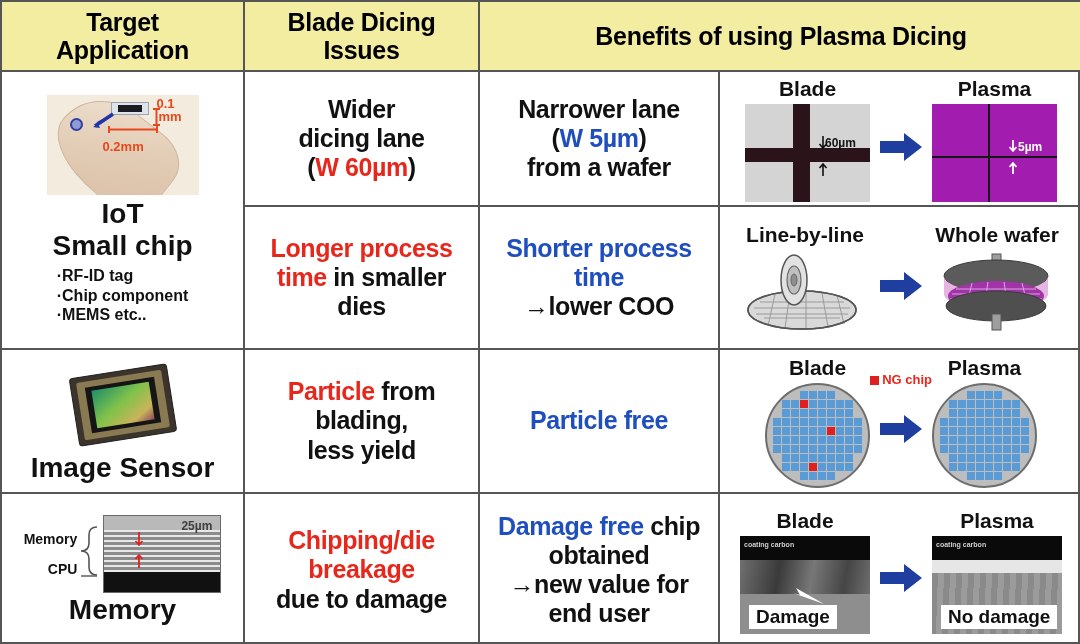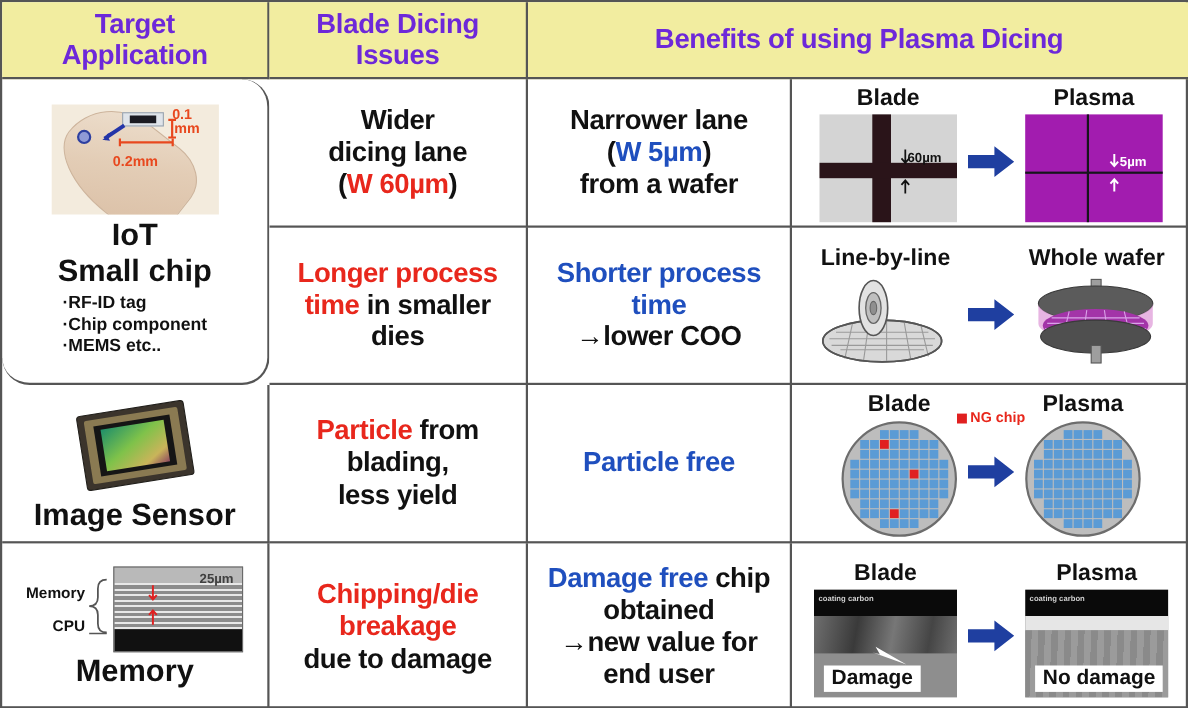--- a/index.html
+++ b/index.html
@@ -26,26 +26,26 @@
     overflow: hidden;
     position: relative;
     padding: 2px;
   }
   .cell.last-col { border-right: none; }
   .cell.last-row { border-bottom: none; }
   .hdr {
     background: #f2eda0;
     font-weight: bold;
     font-size: 25px;
-    color: #6d28d9;
+    color: #000000;
     line-height: 1.12;
     letter-spacing: -0.3px;
   }
   .hdr-wide { grid-column: 3 / span 2; }
-  .span2 { grid-row: span 2; border-radius: 25px; }
+  .span2 { grid-row: span 2; }
   .issue-txt, .benefit-txt {
     font-weight: bold;
     font-size: 25px;
     line-height: 1.17;
     color: #111;
     letter-spacing: -0.4px;
   }
   .red { color: #e8271c; }
   .blue { color: #1f4fbe; }
   .imgcell { justify-content: flex-start; padding-top: 4px; }

